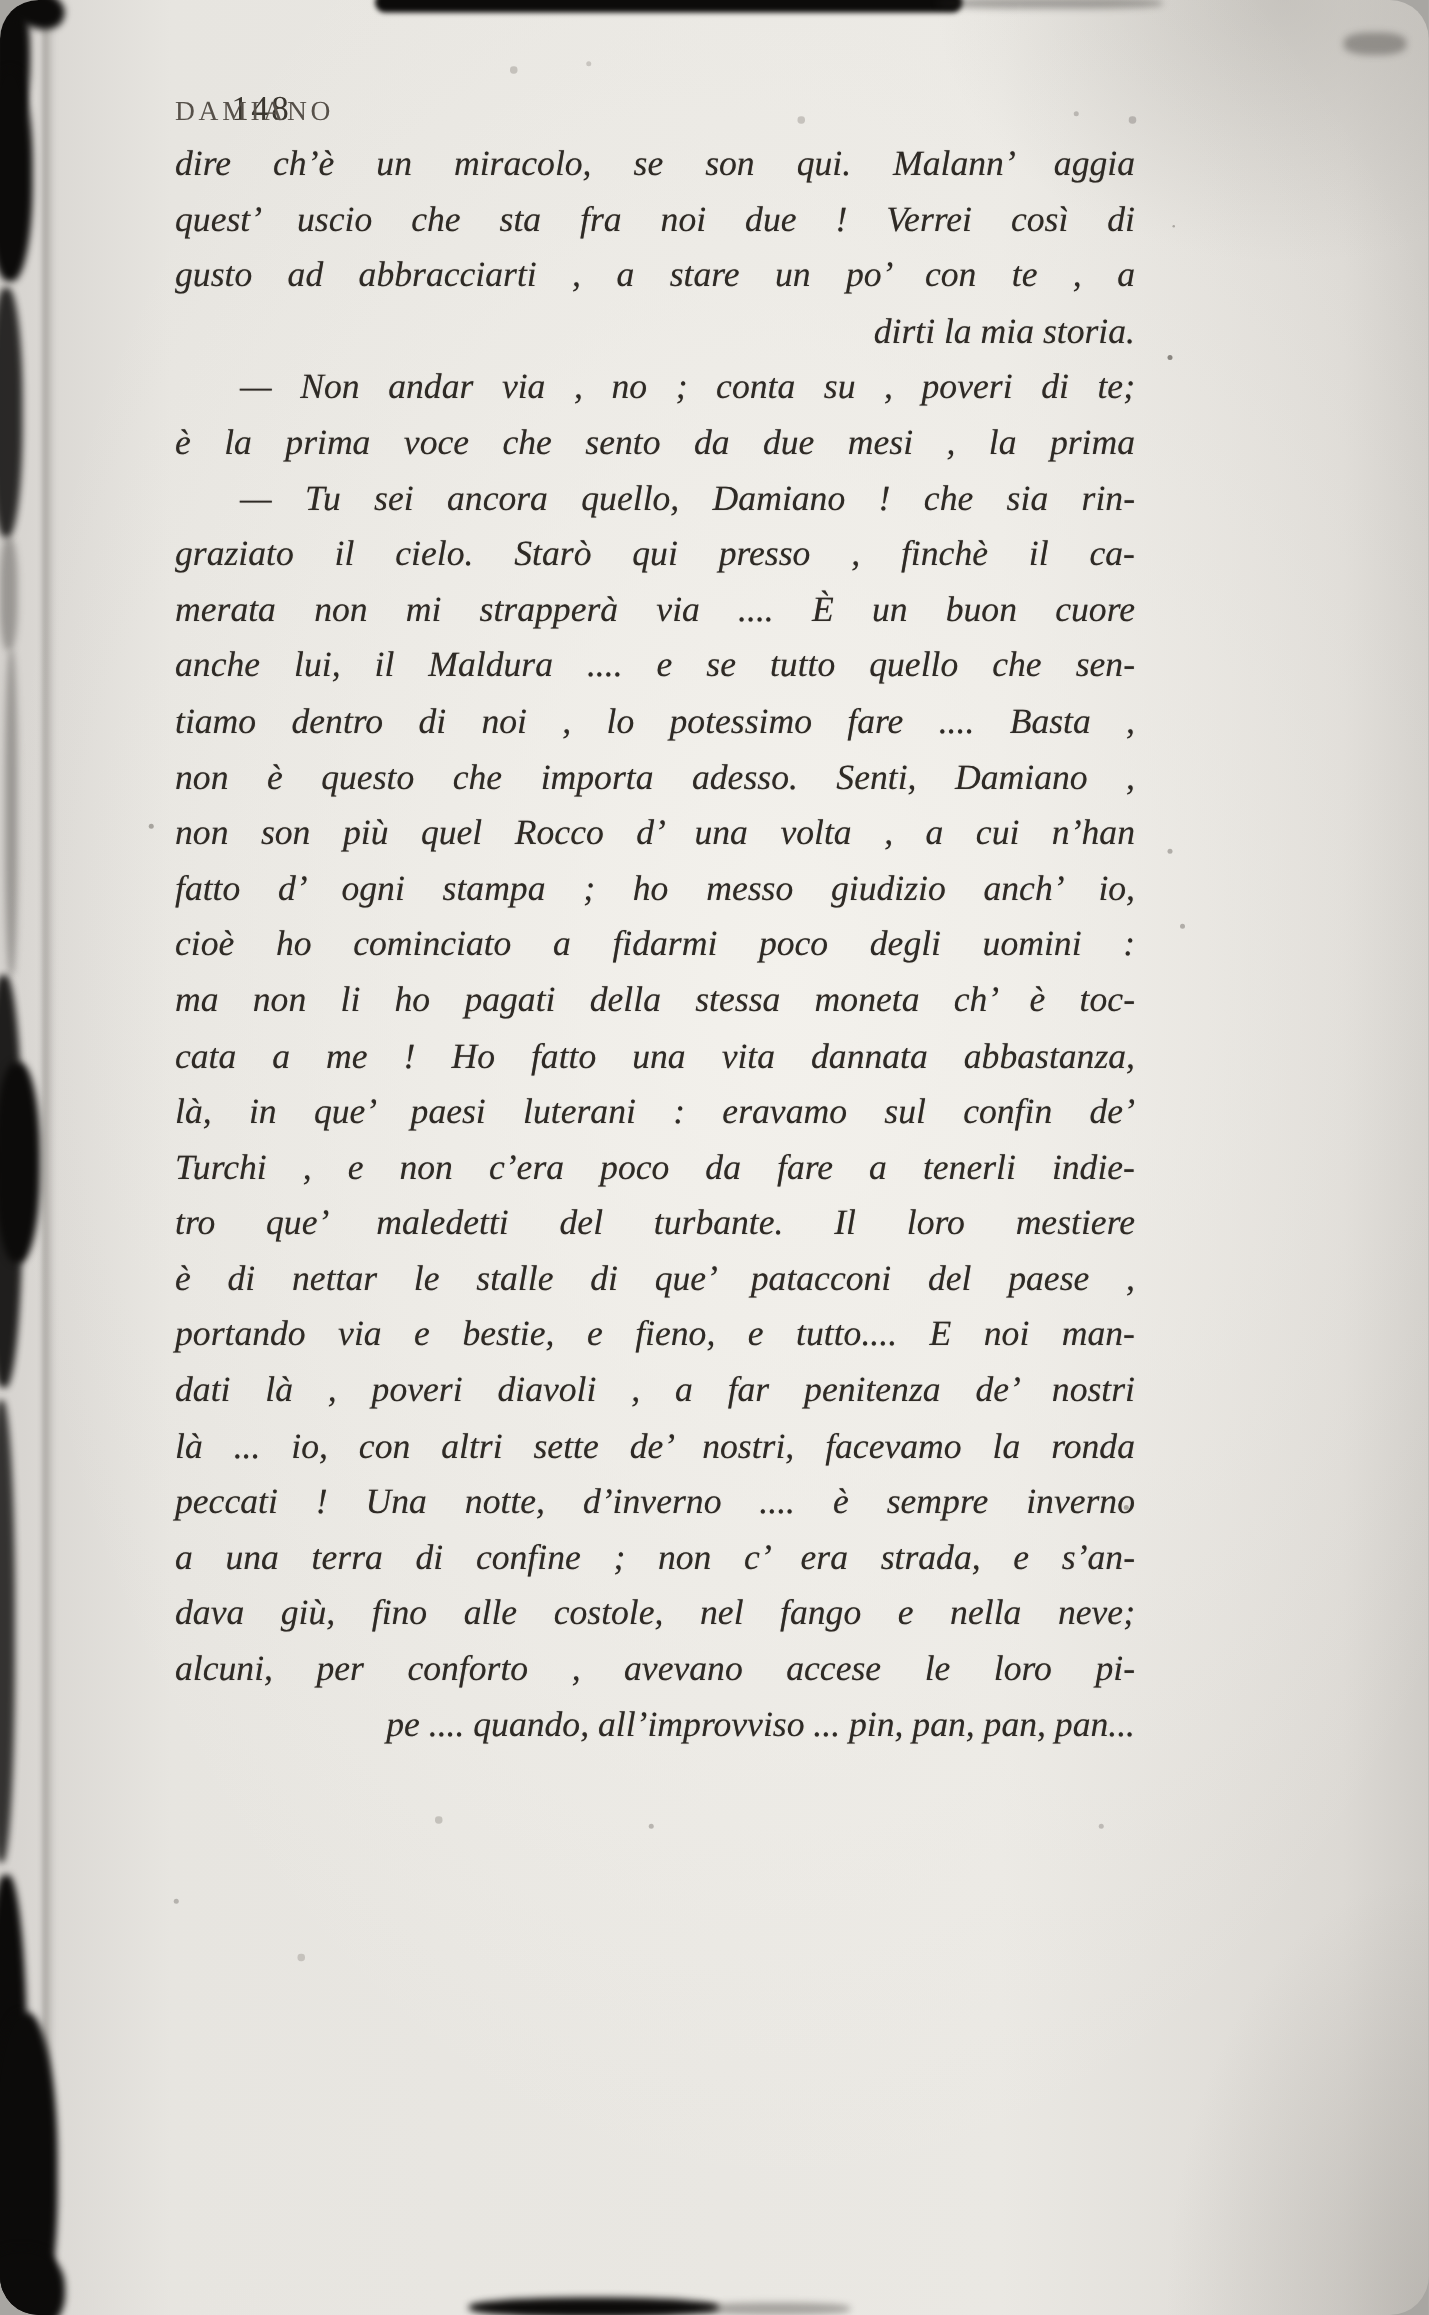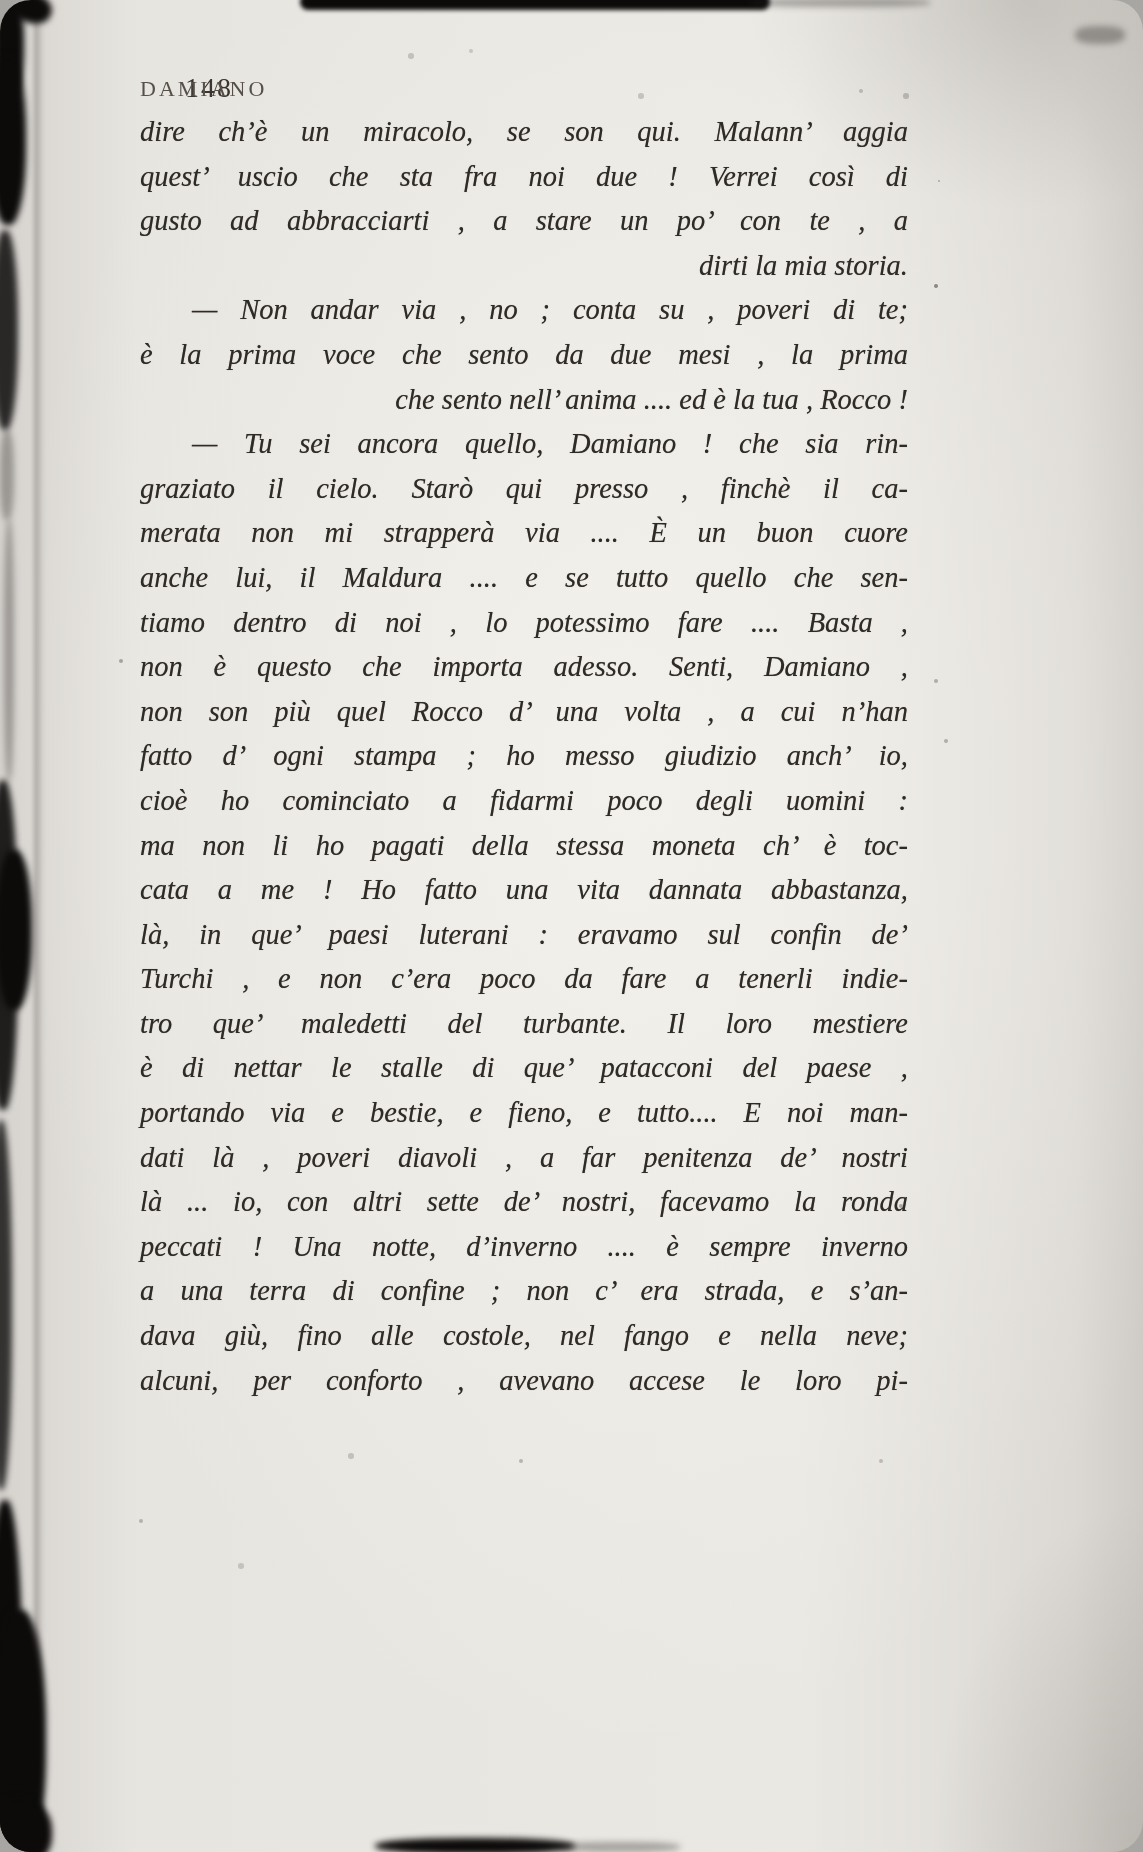--- a/index.html
+++ b/index.html
@@ -109,21 +109,20 @@
     <span class="running">DAMIANO</span>
   </div>
 
   <div class="text-block">
       <div class="line just">dire ch’è un miracolo, se son qui. Malann’ aggia</div>
       <div class="line just">quest’ uscio che sta fra noi due ! Verrei così di</div>
       <div class="line just">gusto ad abbracciarti , a stare un po’ con te , a</div>
       <div class="line">dirti la mia storia.</div>
       <div class="line just ind">— Non andar via , no ; conta su , poveri di te;</div>
       <div class="line just">è la prima voce che sento da due mesi , la prima</div>
-      <div class="line">che sento nell’ anima .... ed è la tua , Rocco !</div>
       <div class="line just ind">— Tu sei ancora quello, Damiano ! che sia rin-</div>
       <div class="line just">graziato il cielo. Starò qui presso , finchè il ca-</div>
       <div class="line just">merata non mi strapperà via .... È un buon cuore</div>
       <div class="line just">anche lui, il Maldura .... e se tutto quello che sen-</div>
       <div class="line just">tiamo dentro di noi , lo potessimo fare .... Basta ,</div>
       <div class="line just">non è questo che importa adesso. Senti, Damiano ,</div>
       <div class="line just">non son più quel Rocco d’ una volta , a cui n’han</div>
       <div class="line just">fatto d’ ogni stampa ; ho messo giudizio anch’ io,</div>
       <div class="line just">cioè ho cominciato a fidarmi poco degli uomini :</div>
       <div class="line just">ma non li ho pagati della stessa moneta ch’ è toc-</div>
@@ -132,15 +131,16 @@
       <div class="line just">Turchi , e non c’era poco da fare a tenerli indie-</div>
       <div class="line just">tro que’ maledetti del turbante. Il loro mestiere</div>
       <div class="line just">è di nettar le stalle di que’ patacconi del paese ,</div>
       <div class="line just">portando via e bestie, e fieno, e tutto.... E noi man-</div>
       <div class="line just">dati là , poveri diavoli , a far penitenza de’ nostri</div>
       <div class="line just">là ... io, con altri sette de’ nostri, facevamo la ronda</div>
       <div class="line just">peccati ! Una notte, d’inverno .... è sempre inverno</div>
       <div class="line just">a una terra di confine ; non c’ era strada, e s’an-</div>
       <div class="line just">dava giù, fino alle costole, nel fango e nella neve;</div>
       <div class="line just">alcuni, per conforto , avevano accese le loro pi-</div>
+      <div class="line">pe .... quando, all’improvviso ... pin, pan, pan, pan...</div>
     </div>
 
 </div>
 
 </body></html>

